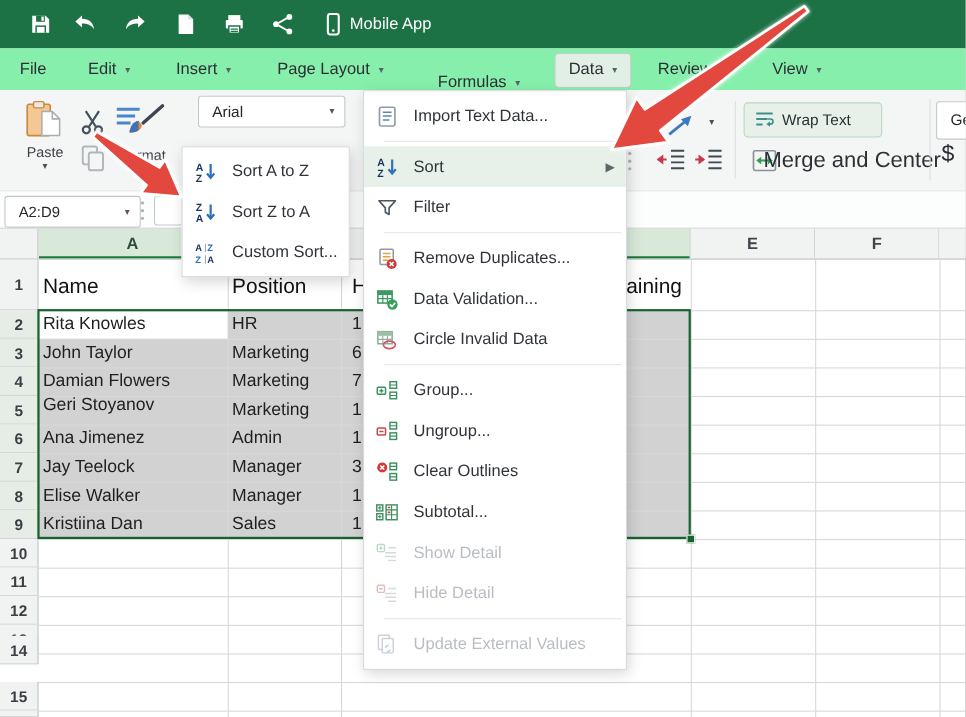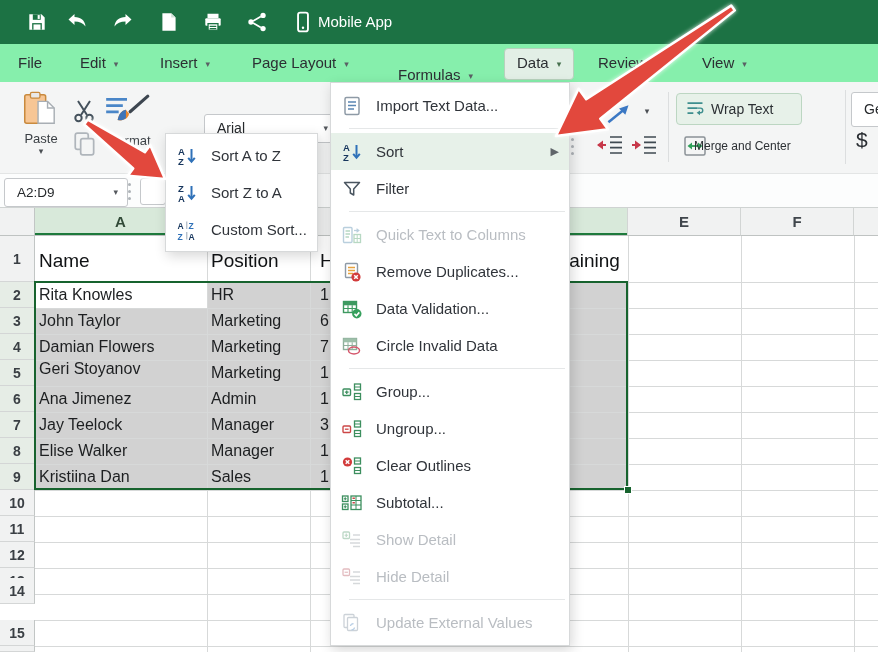--- a/index.html
+++ b/index.html
@@ -124,21 +124,21 @@
           <rect x="3" y="2" width="12" height="15" rx="2" fill="none" stroke="#9fa6ad" stroke-width="1.6"></rect>
           <rect x="8" y="7" width="12" height="15" rx="2" fill="#f4f5f6" stroke="#9fa6ad" stroke-width="1.6"></rect>
         </svg></div>
     <div class="abs" style="left:102px;top:10px;width:50px;height:34px;" id="fmt-icon-slot"><svg viewBox="0 0 48 34">
           <path d="M4 7h20M4 13h16M4 19h12" stroke="#4a86c8" stroke-width="2.6"></path>
           <path d="M44 4L27 19" stroke="#3d4650" stroke-width="3" stroke-linecap="round"></path>
           <path d="M23 17c-5 1-7 5-8 10 5 1 10-1 11-6z" fill="#e8872e"></path>
           <path d="M23 17c-5 1-7 5-8 10 3 .6 6 0 8-2z" fill="#3d74b8"></path>
         </svg></div>
     <div class="tool-label" style="left:98px;top:51px;width:64px;">Format</div>
-    <div class="combo" style="left:180px;top:32px;width:132px;height:27px;margin-left:24px;">
+    <div class="combo" style="left:180px;top:5px;width:132px;height:27px;">
       <span class="val">Arial</span>
       <span class="caret">▾</span>
     </div>
     <div class="dots" style="left:571px;top:56px;">
         <i></i>
         <i></i>
         <i></i>
       </div>
     <div class="abs" style="left:601px;top:19px;width:36px;height:22px;" id="orient-icon-slot"><svg viewBox="0 0 34 24">
           <path d="M7 20L23 7" stroke="#3b78c4" stroke-width="2.4"></path>
@@ -162,21 +162,21 @@
             <path d="M15 11h3.5a2.8 2.8 0 010 5.6h-2" fill="none" stroke="#3e8e8e" stroke-width="1.7"></path>
             <path d="M18 13.8l-4 2.8 4 2.8z" fill="#3e8e8e"></path>
           </svg></span>
       <span>Wrap Text</span>
     </div>
     <div class="abs" style="left:683px;top:52px;width:24px;height:24px;" id="merge-icon-slot"><svg viewBox="0 0 24 24">
           <rect x="2" y="3" width="20" height="18" rx="1.5" fill="none" stroke="#8a9197" stroke-width="1.5"></rect>
           <path d="M8 12h8" stroke="#2fa05a" stroke-width="1.8"></path>
           <path d="M9 8.5L4.5 12 9 15.5zM15 8.5l4.5 3.5L15 15.5z" fill="#2fa05a"></path>
         </svg></div>
-    <div class="abs" style="left:694px;top:52px;height:24px;line-height:24px;font-size:12px;color:#2c3034;white-space:nowrap;">Merge and Center</div>
+    <div class="abs" style="left:694px;top:52px;height:24px;line-height:24px;font-size:20px;color:#2c3034;white-space:nowrap;">Merge and Center</div>
     <div class="vsep" style="left:845px;top:8px;height:74px;"></div>
     <div class="combo" style="left:851px;top:10px;width:60px;height:33px;">
       <span class="val" style="line-height:33px;">Ge</span>
     </div>
     <div class="abs" style="left:856px;top:46px;width:24px;height:32px;font-size:21px;color:#2a2e33;">$</div>
   </div>
 
   <div class="abs" id="formulabar">
     <div class="combo" style="left:4px;top:4px;width:122px;height:27px;">
       <span class="val" style="font-size:13.5px;">A2:D9</span>
@@ -288,31 +288,20 @@
         <span class="lbl">Sort</span>
         <span class="subarrow">▶</span>
       </div>
       <div class="mi">
         <span class="ic"><svg viewBox="0 0 22 22">
             <path d="M3.5 4.5h15L12.7 11v6l-3.4-2v-4z" fill="none" stroke="#4a5560" stroke-width="1.5" stroke-linejoin="round"></path>
           </svg></span>
         <span class="lbl">Filter</span>
       </div>
       <div class="msep"></div>
-      <div class="mi disabled">
-        <span class="ic"><svg viewBox="0 0 22 22">
-            <rect x="2.5" y="3.5" width="8.5" height="15" rx="1" fill="none" stroke="#b9cfdd" stroke-width="1.4"></rect>
-            <path d="M4.5 7h4.5M4.5 10h4.5M4.5 13h3.5" stroke="#b7d8c3" stroke-width="1.3"></path>
-            <path d="M13 6.5h4" stroke="#b9cfdd" stroke-width="1.3"></path>
-            <path d="M15.5 4.8l2.3 1.7-2.3 1.7" fill="none" stroke="#b9cfdd" stroke-width="1.2"></path>
-            <rect x="13" y="10.5" width="6.5" height="8" fill="none" stroke="#b7d8c3" stroke-width="1.3"></rect>
-            <path d="M13 14.5h6.5M16.2 10.5v8" stroke="#b7d8c3" stroke-width="1"></path>
-          </svg></span>
-        <span class="lbl">Quick Text to Columns</span>
-      </div>
       <div class="mi">
         <span class="ic"><svg viewBox="0 0 22 22">
             <rect x="4.5" y="2.5" width="12" height="14" rx="1" fill="none" stroke="#8e9aa6" stroke-width="1.4"></rect>
             <path d="M7 6.5h7M7 9.5h7M7 12.5h5" stroke="#e8a23f" stroke-width="1.4"></path>
             <circle cx="15" cy="16" r="4.6" fill="#d23b3b"></circle>
             <path d="M13.2 14.2l3.6 3.6M16.8 14.2l-3.6 3.6" stroke="#fff" stroke-width="1.5"></path>
           </svg></span>
         <span class="lbl">Remove Duplicates...</span>
       </div>
       <div class="mi">

